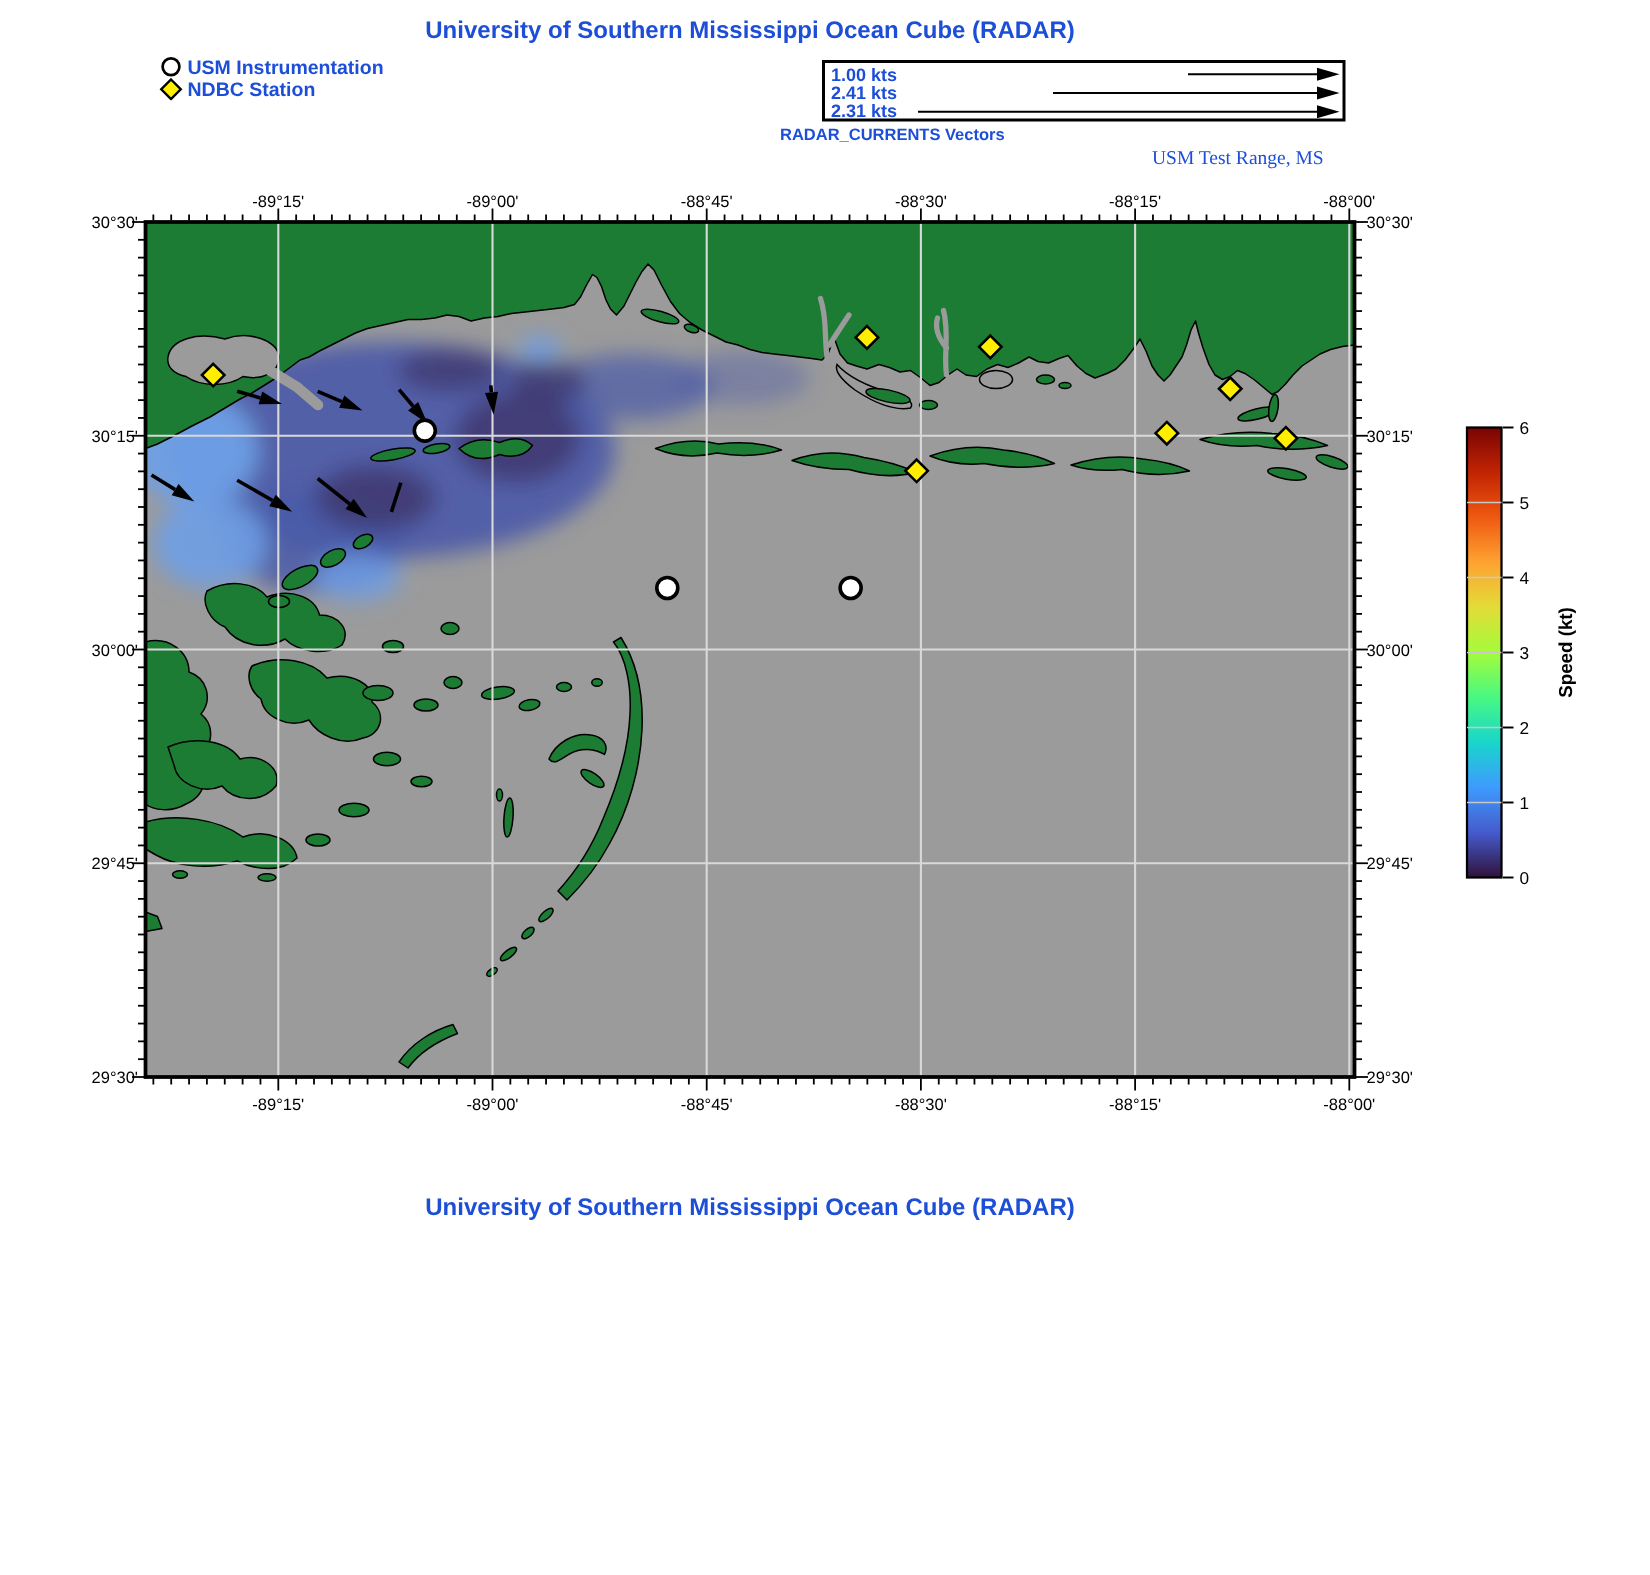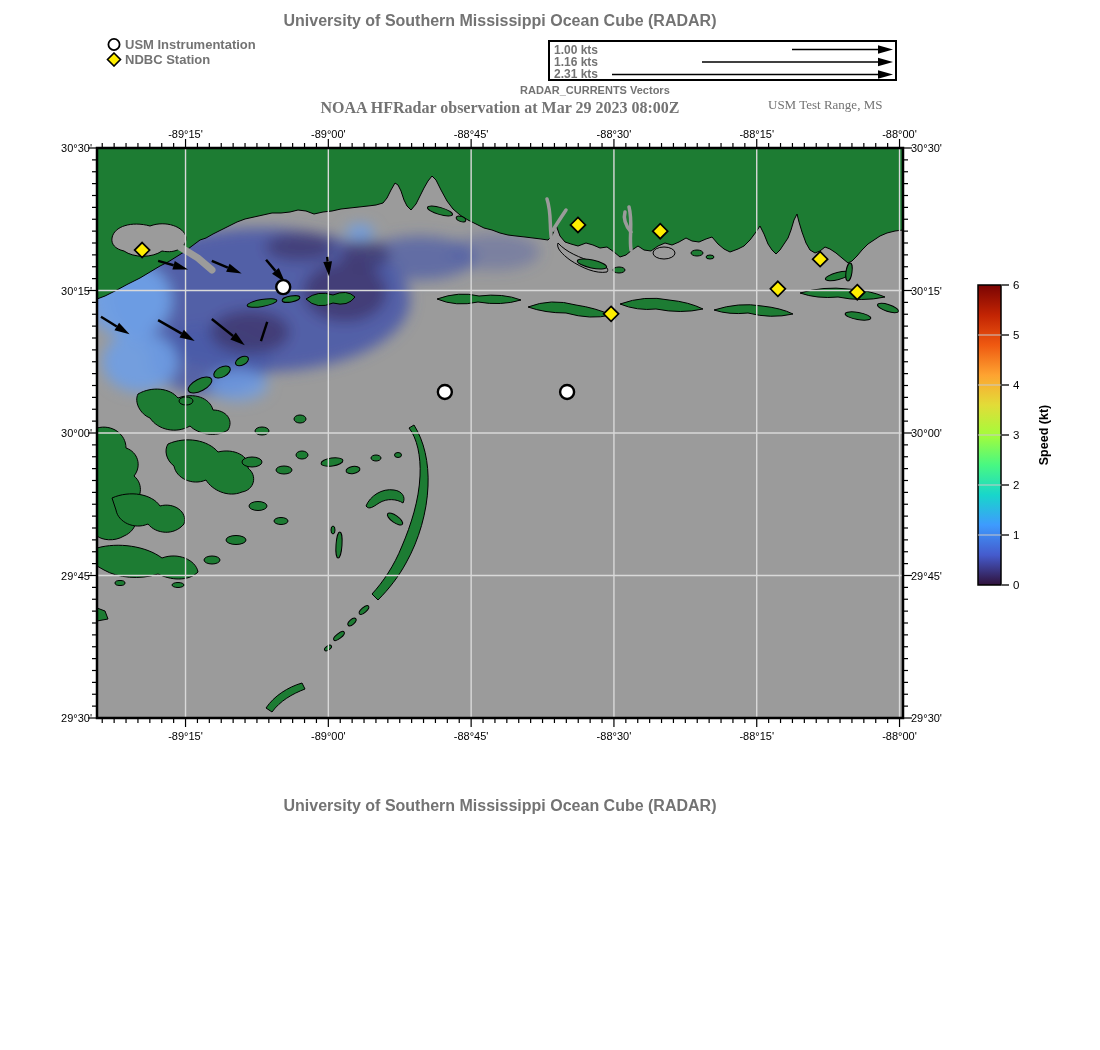--- a/index.html
+++ b/index.html
@@ -1,17 +1,17 @@
 <!DOCTYPE html>
 <html><head>
 <meta charset="utf-8">
 <style>
   html,body{margin:0;padding:0;background:#ffffff;}
   #page{position:relative;width:1012px;height:1050px;background:#ffffff;
-        font-family:"Liberation Sans",sans-serif;color:#737373;}
+        font-family:"Liberation Sans",sans-serif;color:#1d4ed8;}
   .abs{position:absolute;}
   #top-title{top:12px;left:0;width:1000px;text-align:center;
              font-size:16px;font-weight:bold;}
   #bottom-title{top:797px;left:0;width:1000px;text-align:center;
                 font-size:16px;font-weight:bold;}
   #legend{top:37px;left:106px;}
   .legend-row{display:flex;align-items:flex-start;height:15px;}
   .legend-row svg{margin-right:3px;}
   .legend-label{font-size:13px;font-weight:bold;white-space:nowrap;}
   #vector-box{top:40px;left:548px;width:349px;height:41px;border:2px solid #000;
@@ -41,35 +41,34 @@
     <div class="legend-row">
       <svg width="16" height="15">
         <polygon points="8,1 14.5,7.5 8,14 1.5,7.5" fill="#ffee00" stroke="#000" stroke-width="1.6"></polygon>
       </svg>
       <span class="legend-label">NDBC Station</span>
     </div>
   </div>
 
   <div id="vector-box" class="abs">
     <span class="vecrow-label" style="top:2px">1.00 kts</span>
-    <span class="vecrow-label" style="top:14px">1.16 kts</span>
+    <span class="vecrow-label" style="top:14px">2.41 kts</span>
     <span class="vecrow-label" style="top:26px">2.31 kts</span>
     <svg id="vec-arrows" width="345" height="37" style="position:absolute;left:0;top:0">
         <line x1="242" y1="7.5" x2="330" y2="7.5" stroke="#000" stroke-width="1.3"></line>
         <polygon points="343,7.5 328,3.2 328,11.8" fill="#000"></polygon>
         <line x1="152" y1="20" x2="330" y2="20" stroke="#000" stroke-width="1.3"></line>
         <polygon points="343,20 328,15.7 328,24.3" fill="#000"></polygon>
         <line x1="62" y1="32.5" x2="330" y2="32.5" stroke="#000" stroke-width="1.3"></line>
         <polygon points="343,32.5 328,28.2 328,36.8" fill="#000"></polygon>
       </svg>
   </div>
 
   <div id="vec-caption" class="abs">RADAR_CURRENTS Vectors</div>
 
-  <div id="subtitle" class="abs">NOAA HFRadar observation at Mar 29 2023 08:00Z</div>
 
   <div id="region-label" class="abs">USM Test Range, MS</div>
 
   <svg id="fig" class="abs" style="left:0;top:0" width="1100" height="770" viewBox="0 0 1100 770">
     <defs>
       <clipPath id="mapClip">
           <rect x="97" y="148" width="806" height="570"></rect>
         </clipPath>
       <filter id="soft" x="-50%" y="-50%" width="200%" height="200%">
         <feGaussianBlur stdDeviation="7"></feGaussianBlur>

